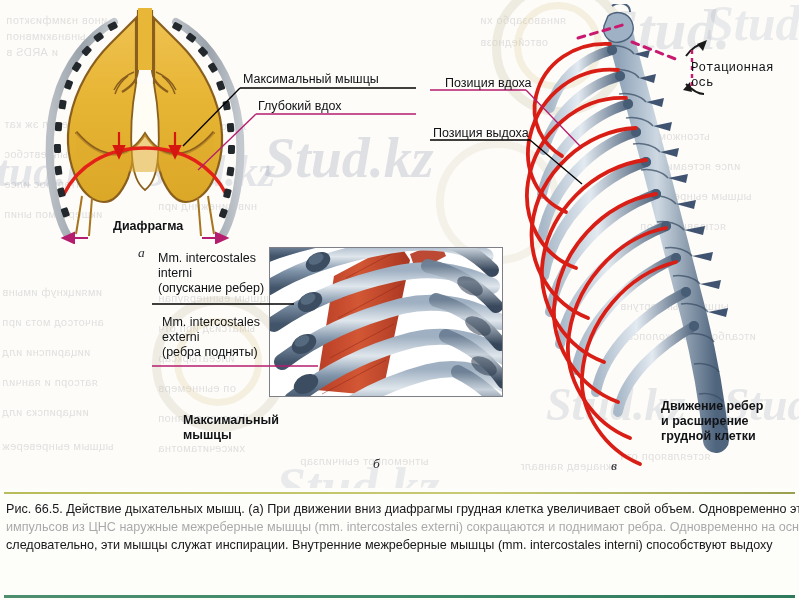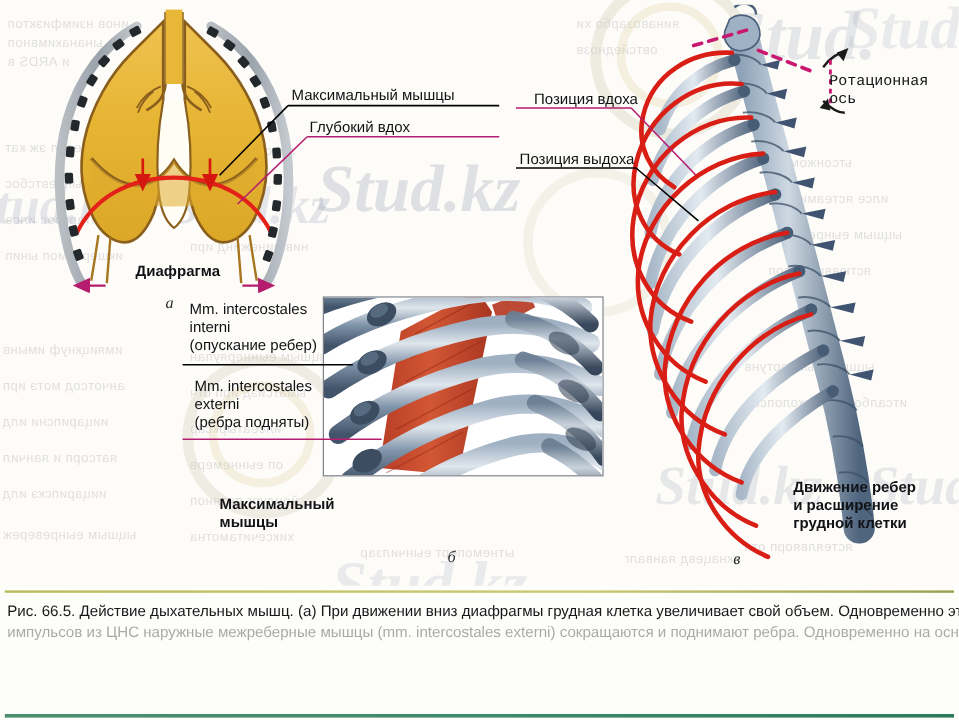--- a/index.html
+++ b/index.html
@@ -467,17 +467,18 @@
   <div class="lbl lbl-bold" style="left:661px;top:399px;">Движение ребер
 и расширение
 грудной клетки</div>
   <div class="panel-letter" style="left:611px;top:458px;">в</div>
 
   <div id="caption-block">
     <div class="rule-top"></div>
     <div id="caption-text">
       <span class="ln">Рис. 66.5. Действие дыхательных мышц. (а) При движении вниз диафрагмы грудная клетка увеличивает свой объем. Одновременно это</span>
       <span class="ln faded">импульсов из ЦНС наружные межреберные мышцы (mm. intercostales externi) сокращаются и поднимают ребра. Одновременно на осно-</span>
+      <span class="ln">следовательно, эти мышцы служат инспирации. Внутренние межреберные мышцы (mm. intercostales interni) способствуют выдоху</span>
     </div>
     <div class="rule-bottom"></div>
   </div>
 
 </div>
 
 </body></html>

